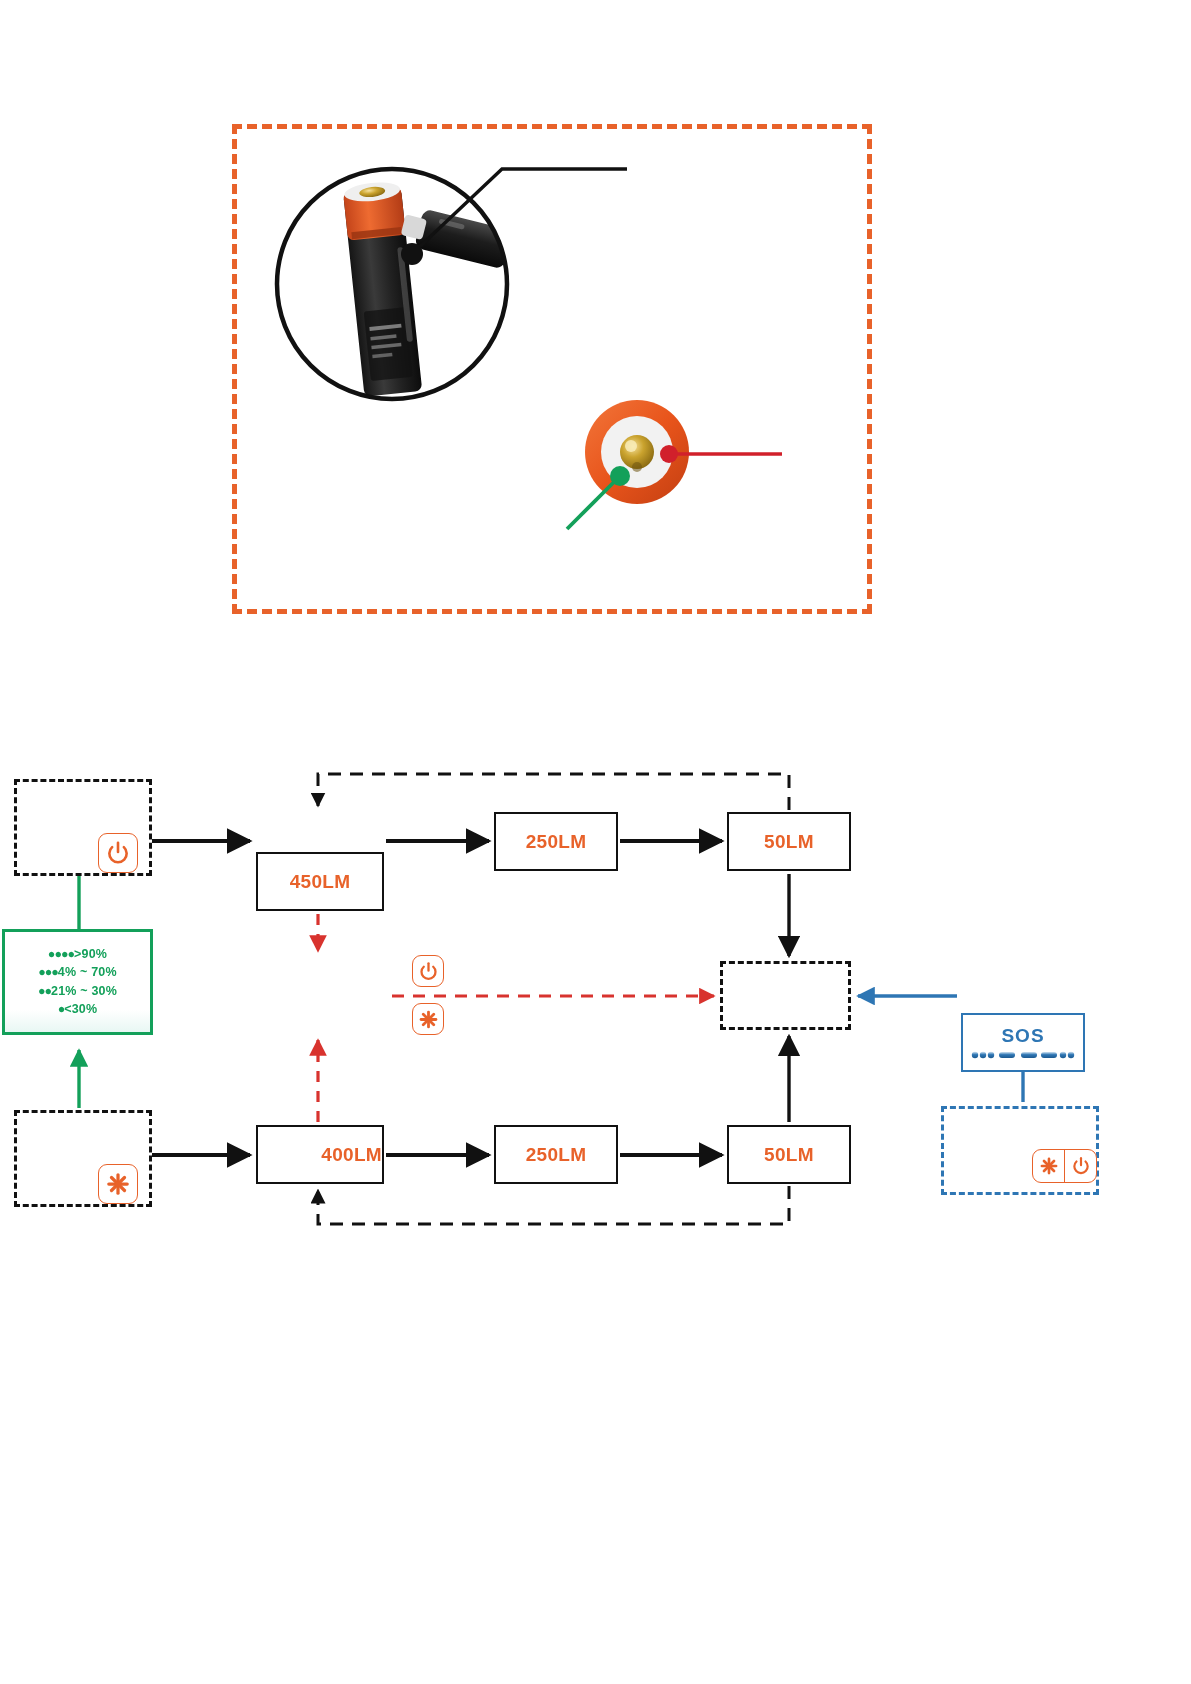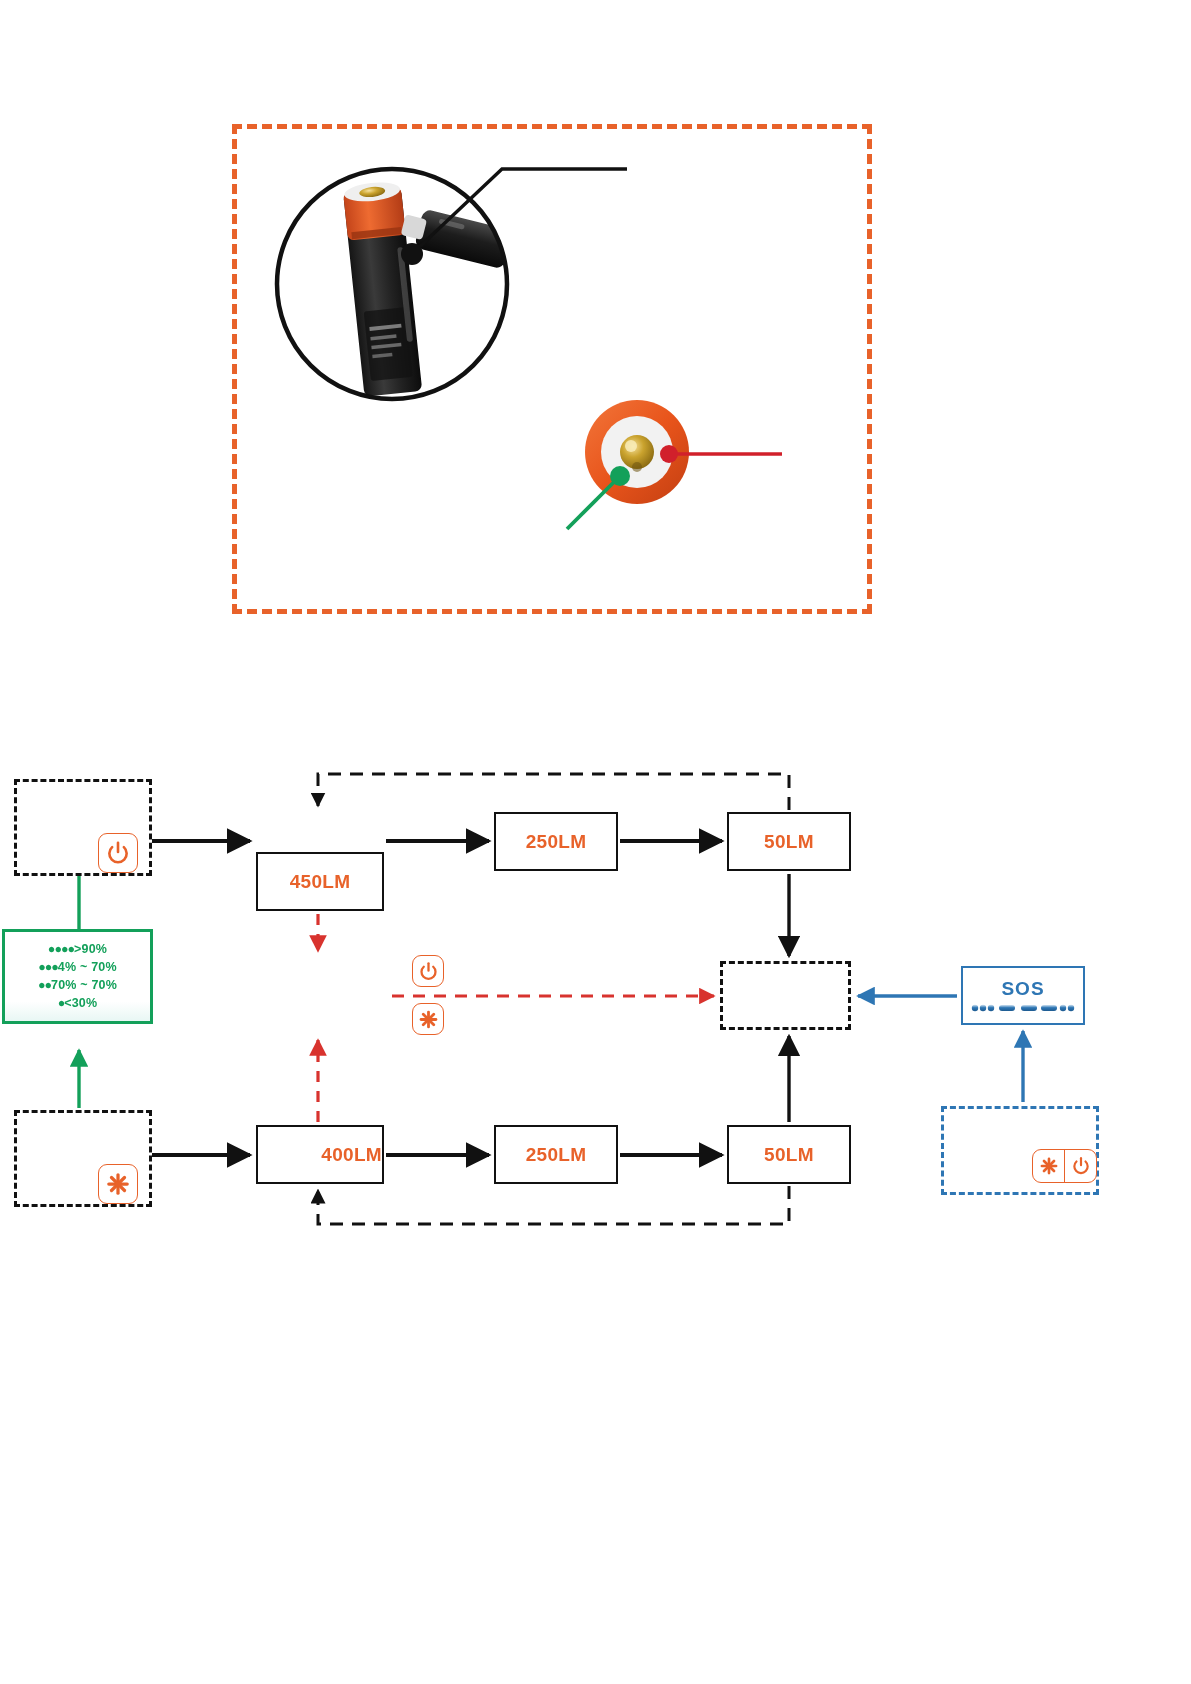--- a/index.html
+++ b/index.html
@@ -31,25 +31,25 @@
   .solid-red{border:2.6px solid #E03A34;}
   .solid-green{border:3px solid #13A05A;}
   .solid-blue{border:2.6px solid #2E76B4;}
   .dashed-blue{border:3px dashed #2E76B4;}
 
   
   #n-power-src   {left:14px; top:779px; width:138px;height:97px;}
   #n-450         {left:256px;top:812px; width:128px;height:59px;margin-top:40px;}
   #n-250a        {left:494px;top:812px; width:124px;height:59px;}
   #n-50a         {left:727px;top:812px; width:124px;height:59px;}
-  #n-battery     {left:2px;  top:929px; width:151px;height:95px;
+  #n-battery     {left:2px;  top:929px; width:151px;height:106px;
                   background:linear-gradient(180deg,#ffffff 0%,#ffffff 78%,#e8f7f4 100%);}
   #n-700         {left:240px;top:957px; width:148px;height:76px;}
   #n-off         {left:720px;top:961px; width:131px;height:69px;}
-  #n-sos         {left:961px;top:966px; width:124px;height:59px;}
+  #n-sos         {left:961px;top:1013px; width:124px;height:59px;}
   #n-strobe-src  {left:14px; top:1110px;width:138px;height:97px;}
   #n-400         {left:256px;top:1125px;width:128px;height:59px;justify-content:flex-end;}
   #n-250b        {left:494px;top:1125px;width:124px;height:59px;}
   #n-50b         {left:727px;top:1125px;width:124px;height:59px;}
   #n-sos-src     {left:941px;top:1106px;width:158px;height:89px;}
 
   
   .batt-lines{
     display:flex;flex-direction:column;align-items:center;justify-content:center;
     gap:5px;width:100%;
@@ -245,21 +245,21 @@
 
   <div id="n-battery" class="node solid-green">
     <div class="batt-lines">
       <div class="batt-line">
         <span class="dots">●●●●</span><span>&gt;90%</span>
       </div>
       <div class="batt-line">
         <span class="dots">●●●</span><span>4% ~ 70%</span>
       </div>
       <div class="batt-line">
-        <span class="dots">●●</span><span>70% ~ 70%</span>
+        <span class="dots">●●</span><span>21% ~ 30%</span>
       </div>
       <div class="batt-line">
         <span class="dots">●</span><span>&lt;30%</span>
       </div>
     </div>
   </div>
 
   <div id="n-off" class="node dashed-black"></div>
 
   <div id="n-sos" class="node solid-blue">

